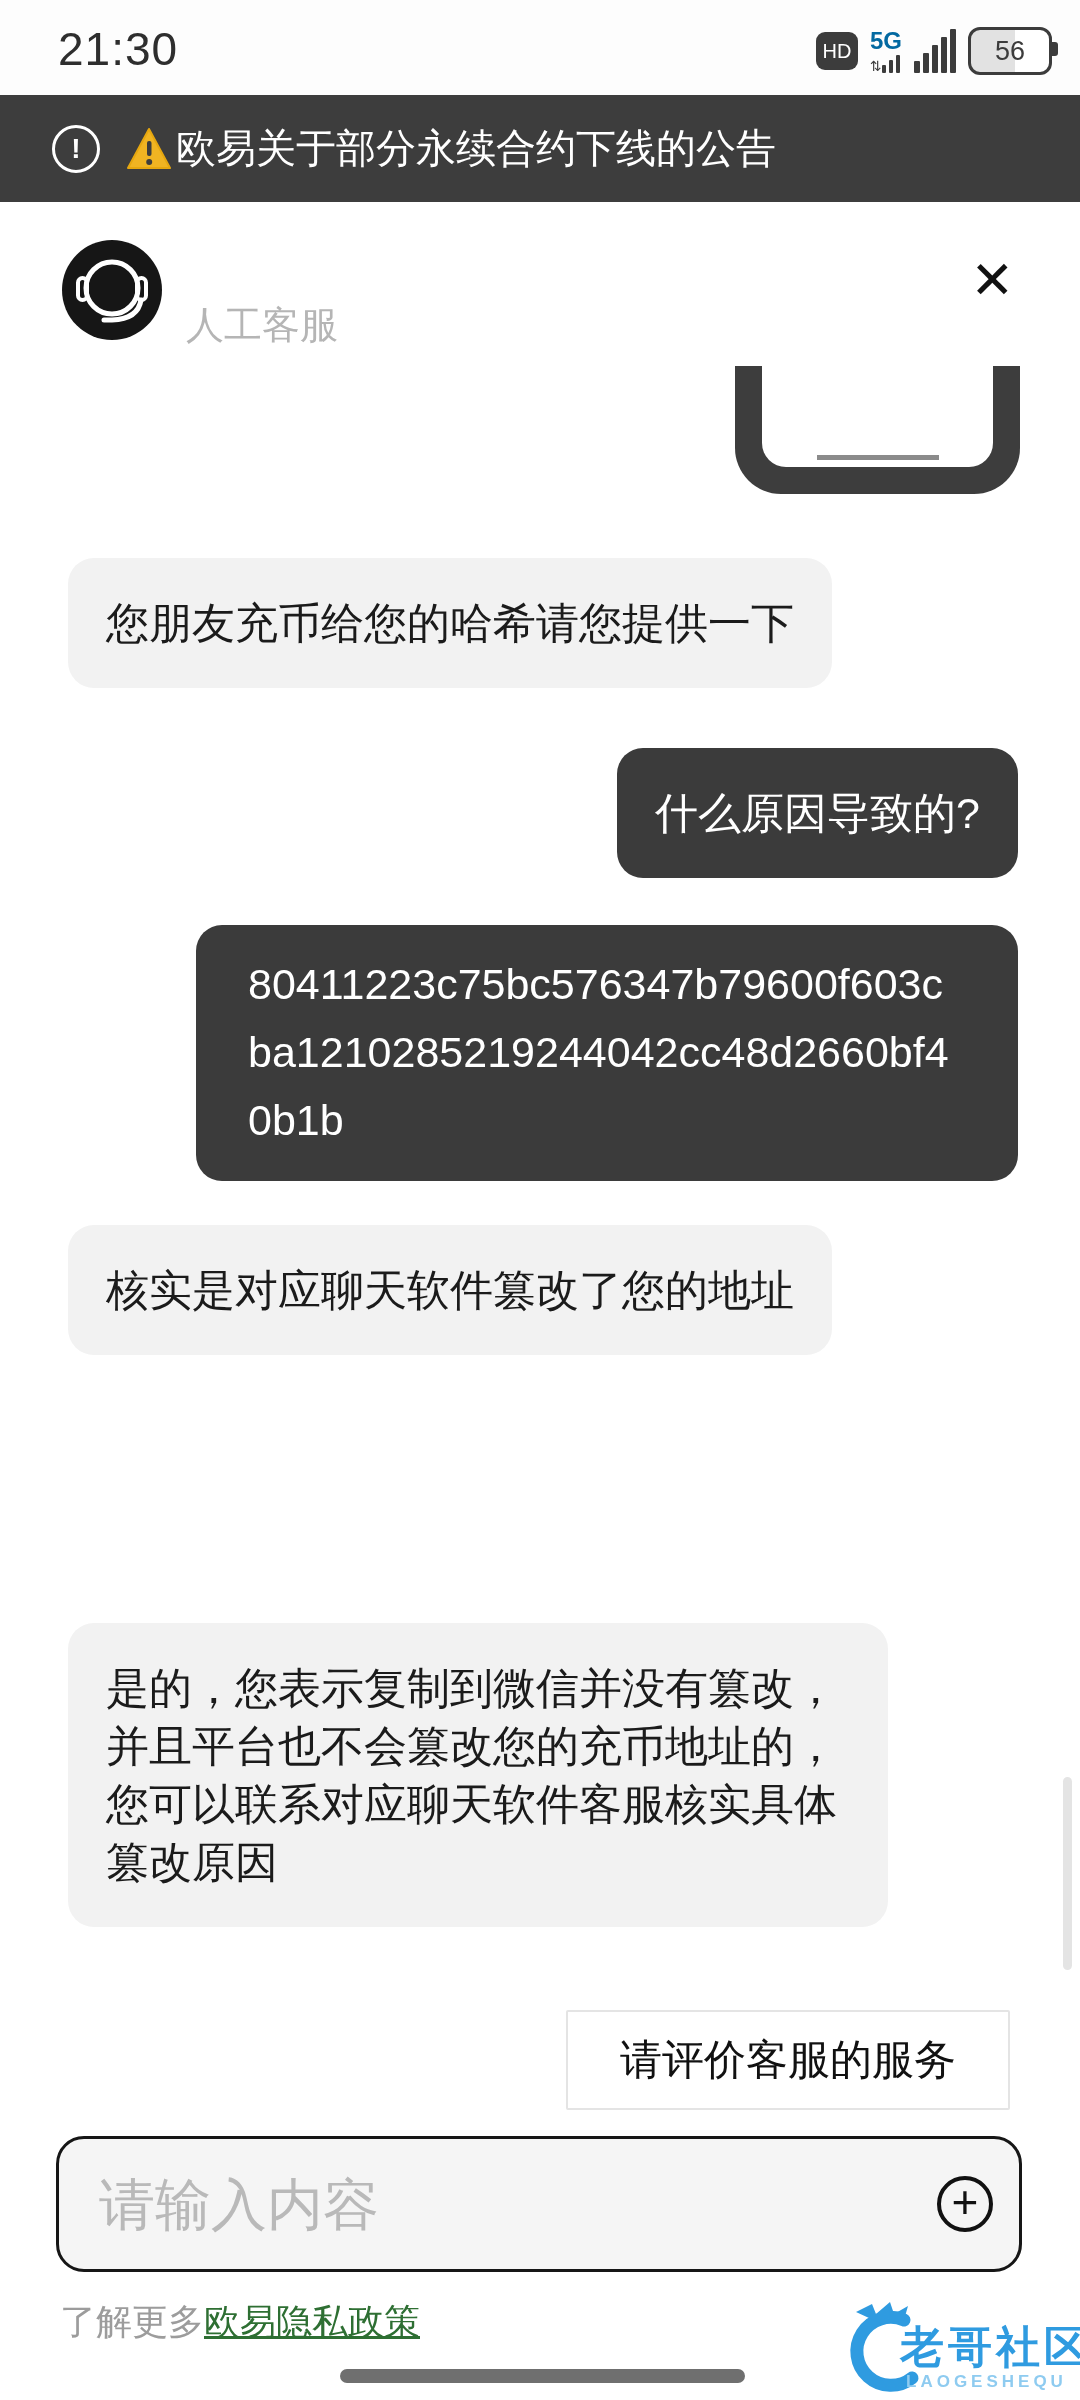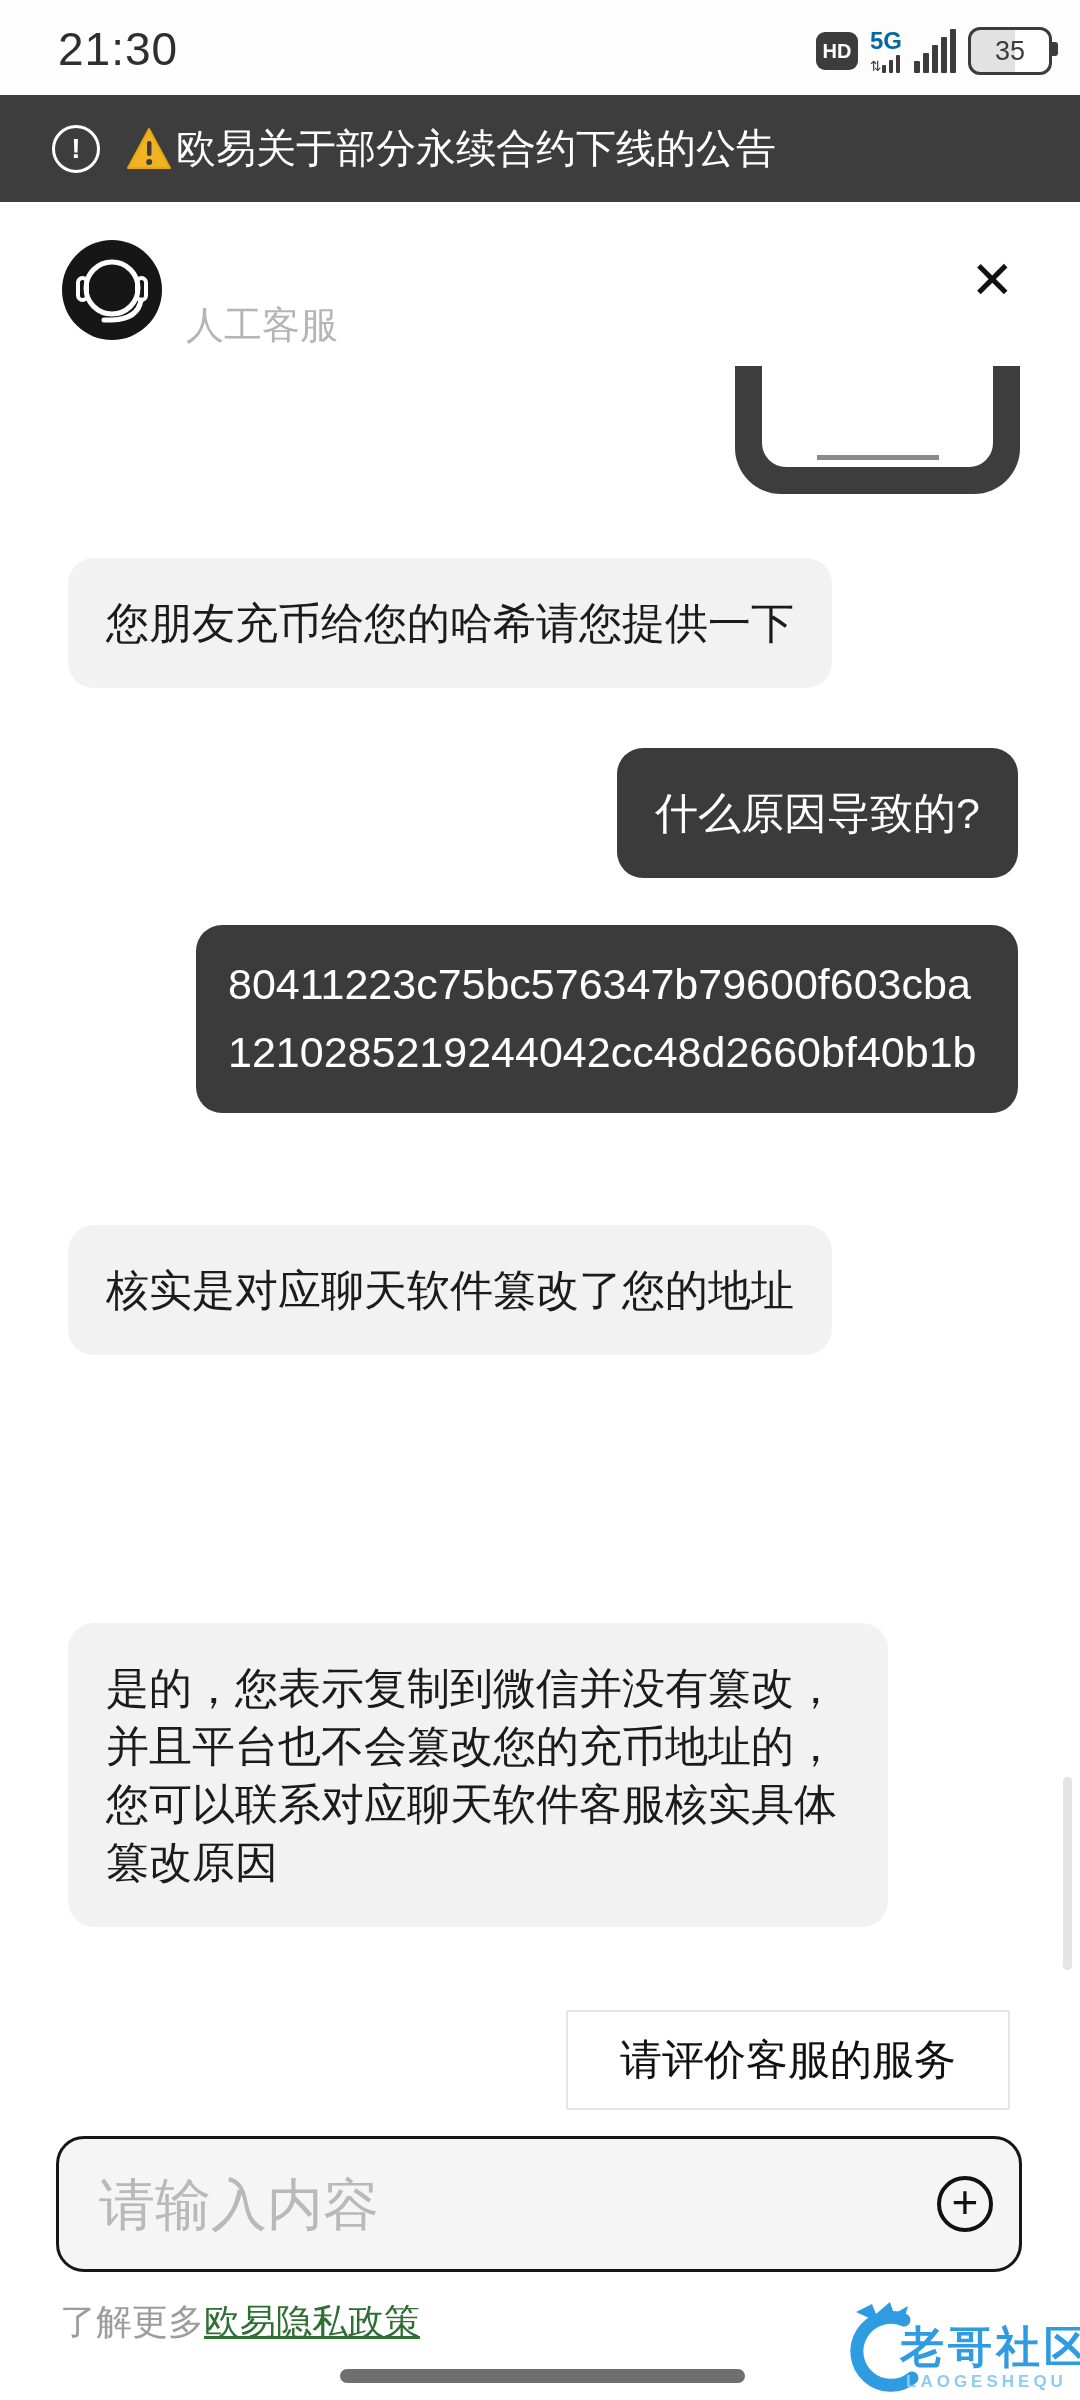--- a/index.html
+++ b/index.html
@@ -4,21 +4,21 @@
 <style>
   html,body{margin:0;padding:0;}
   body{
     width:1080px;height:2400px;position:relative;background:#ffffff;
     font-family:"Liberation Sans","DejaVu Sans",sans-serif;overflow:hidden;
   }
   
   .status-bar{position:absolute;left:0;top:0;width:1080px;height:95px;background:#fdfdfd;}
   .time{position:absolute;left:58px;top:22px;font-size:46px;font-weight:500;color:#2e2e2e;letter-spacing:1px;}
   .sb-right{position:absolute;right:28px;top:26px;height:50px;display:flex;align-items:center;gap:12px;}
-  .hd-badge{background:#3c3c3c;color:#fff;font-size:20px;font-weight:700;border-radius:9px;
+  .hd-badge{background:#3c3c3c;color:#fff;font-size:20px;font-weight:400;border-radius:9px;
     width:42px;height:38px;display:flex;align-items:center;justify-content:center;}
   .net{display:flex;flex-direction:column;align-items:flex-start;line-height:1;}
   .net-label{font-size:24px;font-weight:700;color:#0369a1;}
   .mini-row{display:flex;align-items:flex-end;gap:2px;margin-top:2px;}
   .arrows{font-size:14px;color:#3c3c3c;letter-spacing:-2px;}
   .bars{display:flex;align-items:flex-end;gap:3px;}
   .bars span{display:block;width:6px;background:#3c3c3c;border-radius:1px;}
   .bars.small span{width:4px;}
   .battery{position:relative;width:78px;height:42px;border:3px solid #3c3c3c;border-radius:12px;
     display:flex;align-items:center;justify-content:center;font-size:27px;color:#3c3c3c;
@@ -37,21 +37,21 @@
   .h-title{position:absolute;left:184px;top:34px;font-size:46px;font-weight:700;color:#111;}
   .h-sub{position:absolute;left:186px;top:98px;font-size:38px;color:#b5b5b5;}
   .close-btn{position:absolute;right:66px;top:52px;font-size:52px;color:#111;font-weight:300;
     line-height:1;cursor:pointer;}
   
   .chat{position:absolute;left:0;top:362px;width:1080px;height:1740px;background:#fff;}
   .bubble{position:absolute;font-size:43px;line-height:1.35;border-radius:26px;
     padding:36px 38px;box-sizing:border-box;}
   .bubble.left{left:68px;background:#f2f2f2;color:#1b1b1b;}
   .bubble.right{right:62px;background:#3b3b3b;color:#ffffff;}
-  .bubble.hash{width:822px;word-break:break-all;line-height:1.58;padding:26px 32px;}
+  .bubble.hash{width:822px;word-break:break-all;line-height:1.58;padding:26px 52px;}
   .bubble.long{width:820px;}
   
   .attachment{position:absolute;right:60px;top:4px;width:285px;height:128px;background:#3d3d3d;
     border-radius:0 0 46px 46px;overflow:hidden;cursor:pointer;}
   .attachment-inner{position:absolute;left:27px;right:27px;top:-20px;bottom:27px;background:#ffffff;
     border-radius:0 0 24px 24px;}
   .attachment-homebar{position:absolute;left:50%;bottom:7px;transform:translateX(-50%);
     width:122px;height:5px;background:#8b8b8b;}
   
   .scroll-thumb{position:absolute;right:8px;top:1415px;width:9px;height:193px;background:#e4e4e4;border-radius:5px;cursor:pointer;}
@@ -99,21 +99,21 @@
       </span>
     </div>
     <span class="bars">
       <span style="height:12px"></span>
         <span style="height:20px"></span>
         <span style="height:28px"></span>
         <span style="height:36px"></span>
         <span style="height:44px"></span>
     </span>
     <div class="battery">
-      <span>35</span>
+      <span>56</span>
       <span class="battery-nub"></span>
     </div>
   </div>
 </div>
 
 <div class="notice">
   <div class="info-circle">!</div>
   <span class="warn-tri">
     <svg width="46" height="44" viewBox="0 0 46 44">
       <path d="M23 2 L44 41 L2 41 Z" fill="#f0b422" stroke="#e6a70f" stroke-width="2" stroke-linejoin="round"></path>

